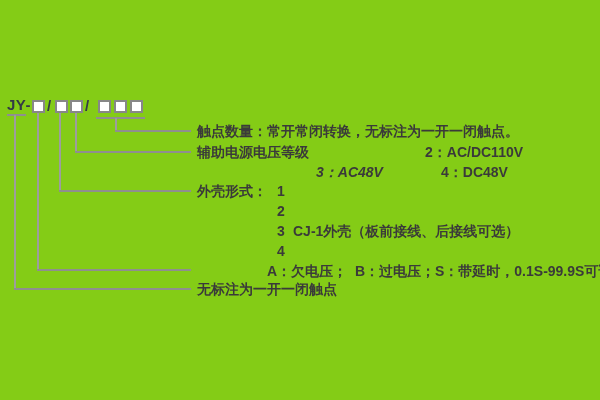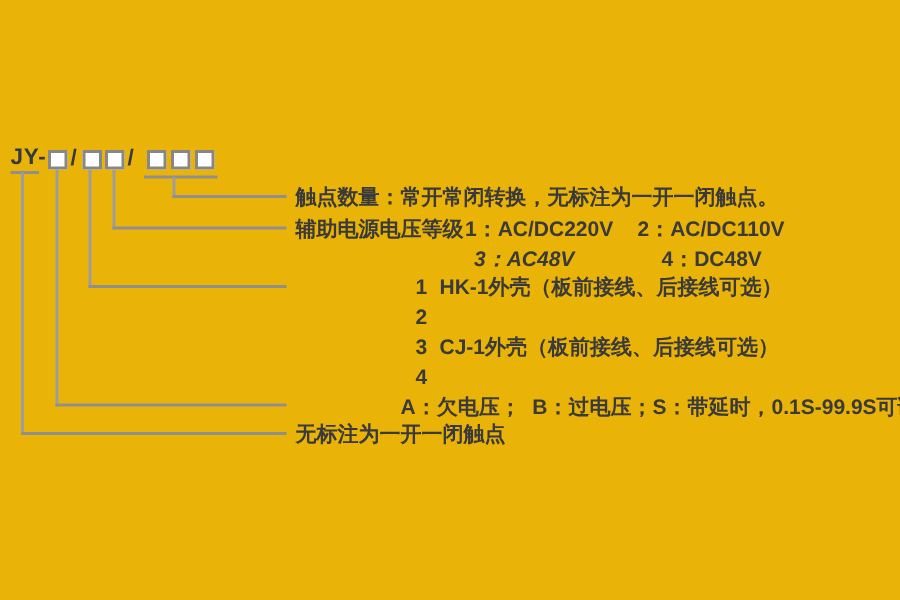--- a/index.html
+++ b/index.html
@@ -3,21 +3,21 @@
 <meta charset="utf-8">
 <style>
   html, body {
     margin: 0; padding: 0;
     background: #ffffff;
     font-family: "Liberation Sans", "DejaVu Sans", sans-serif;
   }
   .stage {
     position: relative;
     width: 600px; height: 400px;
-    background: #eab308;
+    background: #84cc16;
     overflow: hidden;
   }
   
   .code-prefix {
     position: absolute;
     font-size: 15px; font-weight: bold;
     color: #333a46; letter-spacing: 0.5px;
     line-height: 15px;
   }
   .code-slash {
@@ -79,27 +79,26 @@
 
   <div class="hline" style="left:115px; top:130px; width:76px;"></div>
   <div class="hline" style="left:75px; top:151px; width:116px;"></div>
   <div class="hline" style="left:59px; top:190px; width:132px;"></div>
   <div class="hline" style="left:37px; top:269px; width:154px;"></div>
   <div class="hline" style="left:14px; top:288px; width:177px;"></div>
 
   <div class="txt" style="left:197px; top:143px;">辅助电源电压等级</div>
 
   <div class="txt" style="left:197px; top:122px;">触点数量：常开常闭转换，无标注为一开一闭触点。</div>
-  <div class="txt" style="left:310px; top:143px;">1：AC/DC220V</div>
   <div class="txt" style="left:425px; top:143px;">2：AC/DC110V</div>
   <div class="txt" style="left:316px; top:163px;font-style:italic;">3：AC48V</div>
   <div class="txt" style="left:441px; top:163px;">4：DC48V</div>
 
+  <div class="txt" style="left:197px; top:182px;">外壳形式：</div>
   <div class="txt" style="left:277px; top:182px;">1</div>
-  <div class="txt" style="left:293px; top:182px;">HK-1外壳（板前接线、后接线可选）</div>
   <div class="txt" style="left:277px; top:202px;">2</div>
   <div class="txt" style="left:277px; top:222px;">3</div>
   <div class="txt" style="left:293px; top:222px;">CJ-1外壳（板前接线、后接线可选）</div>
   <div class="txt" style="left:277px; top:242px;">4</div>
 
   <div class="txt" style="left:267px; top:262px;">A：欠电压；  B：过电压；S：带延时，0.1S-99.9S可调</div>
 
   <div class="txt" style="left:197px; top:280px;">无标注为一开一闭触点</div>
 
 </div>

